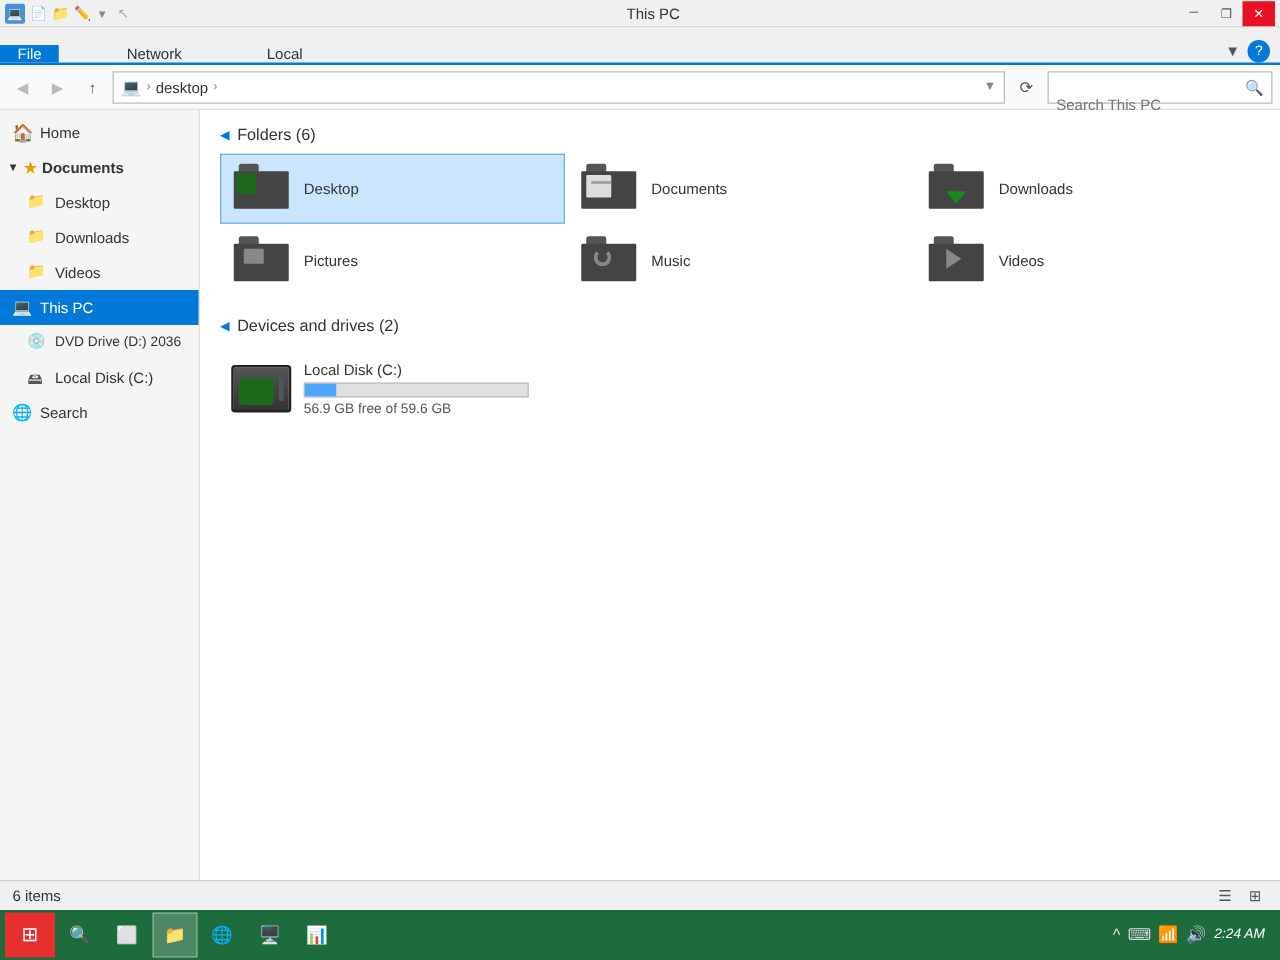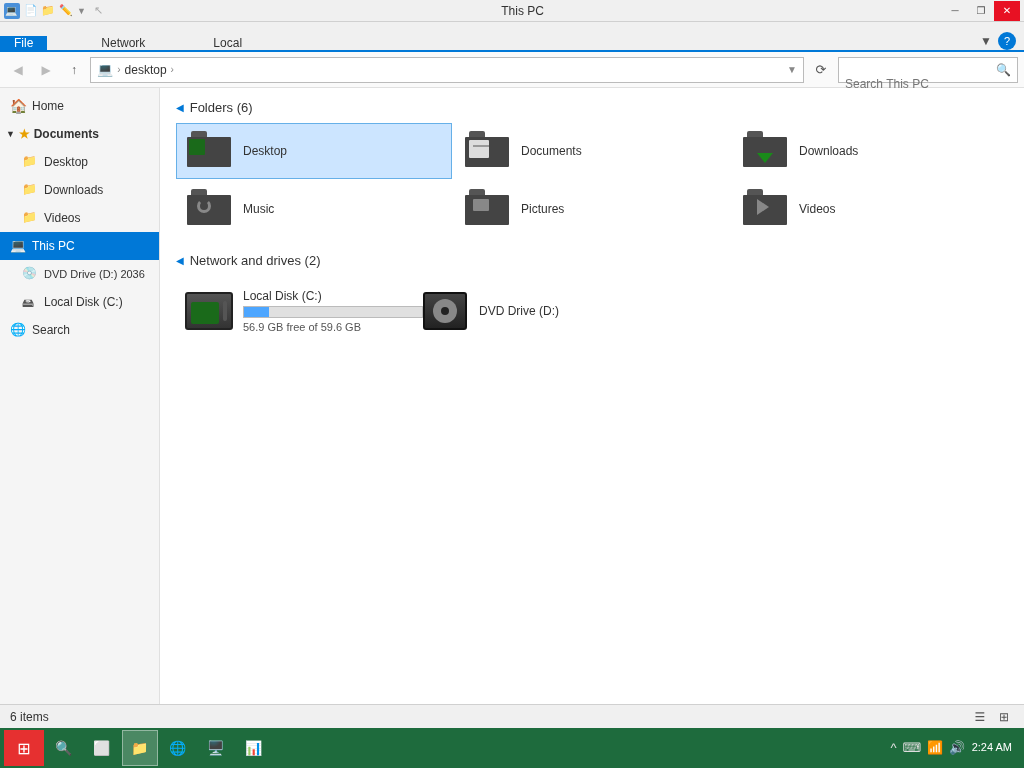--- a/index.html
+++ b/index.html
@@ -240,21 +240,21 @@
       cursor: pointer; color: #fff; font-size: 14px; gap: 4px;
       border: 1px solid transparent;
     }
     .taskbar-btn.active { background: rgba(255,255,255,0.2); border-color: rgba(255,255,255,0.4); }
     .taskbar-spacer { flex: 1; }
     .taskbar-tray {
       display: flex; align-items: center; gap: 6px; padding: 0 8px;
       color: #fff; font-size: 11px;
     }
     .tray-icon { font-size: 13px; cursor: pointer; color: #ddd; }
-    .tray-time { text-align: right; font-size: 11px; line-height: 1.4; }
+    .tray-time { text-align: right; font-size: 11px; line-height: 1.4; font-style: italic; }
     
     .hdd-icon {
       width: 48px; height: 38px;
       background: linear-gradient(180deg, #555 0%, #333 100%);
       border-radius: 3px;
       border: 2px solid #222;
       position: relative;
       display: flex; align-items: center; justify-content: flex-end; padding-right: 4px;
     }
     .hdd-icon::before {
@@ -431,83 +431,75 @@
           </div>
         </div>
         <span class="folder-label">Downloads</span>
       </div>
 
       <div class="folder-item">
         <div class="folder-icon-container">
           <div style="position:relative;width:44px;height:40px;">
             <div style="position:absolute;top:0;left:4px;width:16px;height:8px;background:#555;border-radius:2px 2px 0 0;"></div>
             <div style="position:absolute;top:6px;left:0;width:44px;height:30px;background:#444;border-radius:1px;">
-              <div style="position:absolute;top:4px;left:10px;width:14px;height:14px;border:3px solid #888;border-radius:50%;border-top-color:transparent;"></div>
+              <div style="position:absolute;top:4px;left:8px;width:16px;height:12px;background:#888;border-radius:1px;"></div>
             </div>
           </div>
         </div>
-        <span class="folder-label">Music</span>
+        <span class="folder-label">Pictures</span>
       </div>
 
       <div class="folder-item">
         <div class="folder-icon-container">
           <div style="position:relative;width:44px;height:40px;">
             <div style="position:absolute;top:0;left:4px;width:16px;height:8px;background:#555;border-radius:2px 2px 0 0;"></div>
             <div style="position:absolute;top:6px;left:0;width:44px;height:30px;background:#444;border-radius:1px;">
-              <div style="position:absolute;top:4px;left:8px;width:16px;height:12px;background:#888;border-radius:1px;"></div>
+              <div style="position:absolute;top:4px;left:10px;width:14px;height:14px;border:3px solid #888;border-radius:50%;border-top-color:transparent;"></div>
             </div>
           </div>
         </div>
-        <span class="folder-label">Pictures</span>
+        <span class="folder-label">Music</span>
       </div>
 
       <div class="folder-item">
         <div class="folder-icon-container">
           <div style="position:relative;width:44px;height:40px;">
             <div style="position:absolute;top:0;left:4px;width:16px;height:8px;background:#555;border-radius:2px 2px 0 0;"></div>
             <div style="position:absolute;top:6px;left:0;width:44px;height:30px;background:#444;border-radius:1px;">
               <div style="position:absolute;top:4px;left:14px;width:0;height:0;border-top:8px solid transparent;border-bottom:8px solid transparent;border-left:12px solid #888;"></div>
             </div>
           </div>
         </div>
         <span class="folder-label">Videos</span>
       </div>
     </div>
 
     <div class="section-header">
       <span class="section-header-arrow">◀</span>
       <span class="section-title">
-        <span>Network and drives</span>&nbsp;<span>(2)</span>
+        <span>Devices and drives</span>&nbsp;<span>(2)</span>
       </span>
     </div>
     <div class="drives-grid">
 
       <div class="drive-item">
         <div class="drive-icon-container">
           <div class="hdd-icon">
             <div style="width:4px;height:20px;background:#555;border-radius:2px;"></div>
           </div>
         </div>
         <div class="drive-info">
           <span class="drive-name">Local Disk (C:)</span>
           <div class="drive-progress">
             <div class="drive-progress-fill" style="width: 14%;"></div>
           </div>
           <span class="drive-free">56.9 GB free of 59.6 GB</span>
         </div>
       </div>
 
-      <div class="drive-item">
-        <div class="drive-icon-container">
-          <div class="dvd-icon"></div>
-        </div>
-        <div class="drive-info">
-          <span class="drive-name">DVD Drive (D:)</span>
-        </div>
-      </div>
     </div>
   </div>
 </div>
 
 <div class="status-bar">
   <span>6 items</span>
   <div class="status-right">
     <span class="view-btn">☰</span>
     <span class="view-btn">⊞</span>
   </div>

